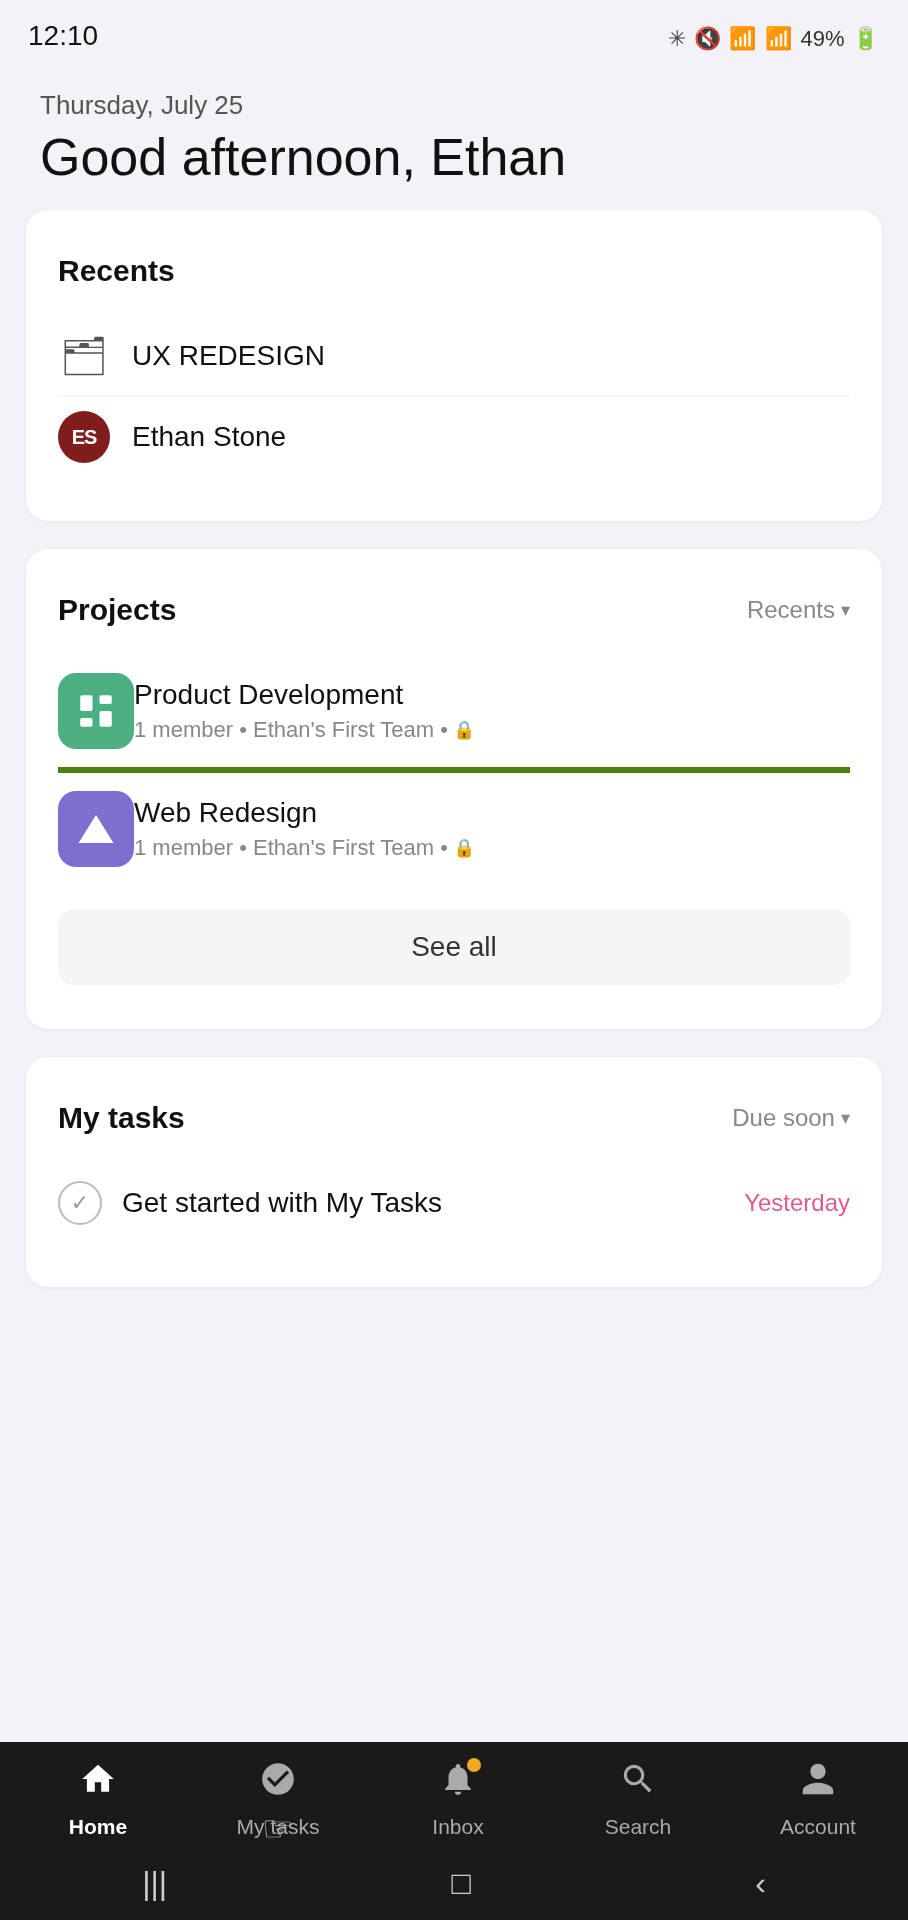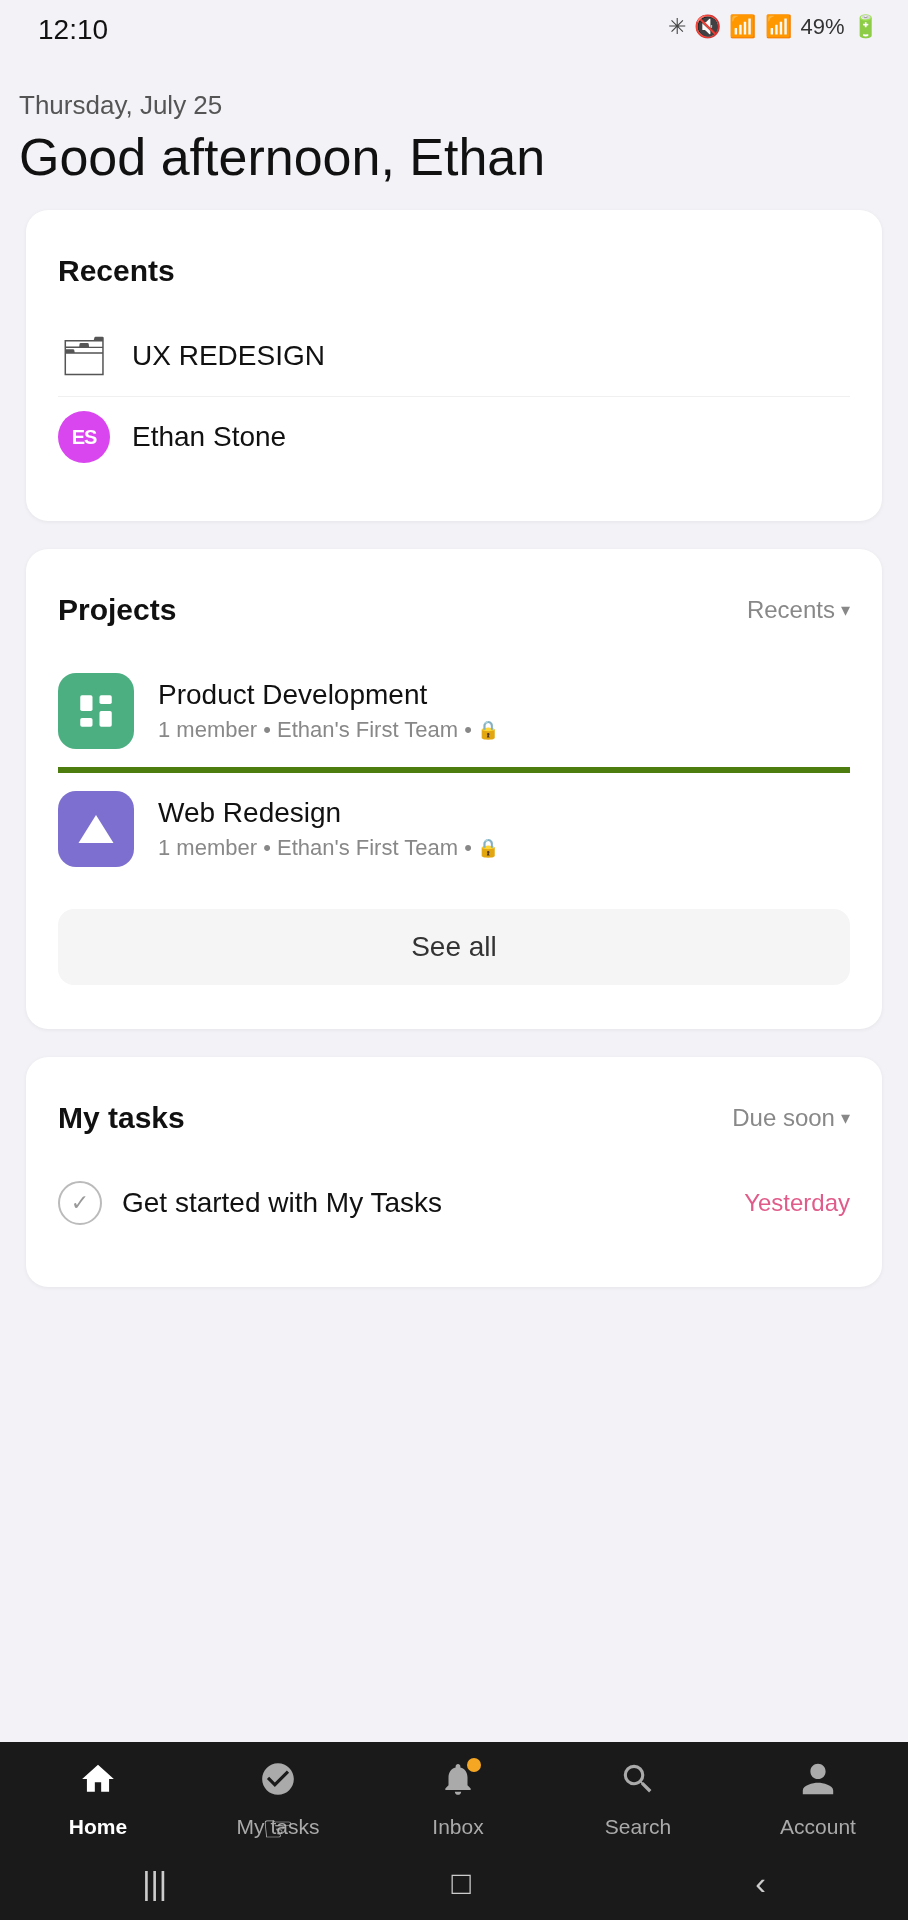--- a/index.html
+++ b/index.html
@@ -10,23 +10,23 @@
       min-height: 1920px;
       background: #f2f2f7;
       font-family: -apple-system, 'Helvetica Neue', Arial, sans-serif;
       display: flex;
       flex-direction: column;
     }
 
     
     .status-bar {
       background: #f2f2f7;
-      padding: 14px 28px 8px 38px;
-      display: flex;
-      align-items: flex-start;
+      padding: 14px 28px 8px 28px;
+      display: flex;
+      align-items: flex-end;
       justify-content: space-between;
       height: 60px;
     }
     .status-time {
       font-size: 28px;
       font-weight: 500;
       color: #111;
     }
     .status-icons {
       display: flex;
@@ -35,21 +35,21 @@
       font-size: 22px;
       color: #444;
     }
     .battery-text {
       font-size: 22px;
       color: #333;
     }
 
     
     .greeting-section {
-      padding: 30px 40px 24px 19px;
+      padding: 30px 40px 24px 40px;
       background: #f2f2f7;
     }
     .greeting-date {
       font-size: 26px;
       color: #555;
       margin-bottom: 8px;
     }
     .greeting-title {
       font-size: 52px;
       font-weight: 400;
@@ -107,40 +107,39 @@
       justify-content: center;
     }
     .folder-icon {
       font-size: 38px;
       color: #555;
     }
     .avatar-circle {
       width: 52px;
       height: 52px;
       border-radius: 50%;
-      background: #d946ef;
+      background: #7f1d1d;
       color: #fff;
       display: flex;
       align-items: center;
       justify-content: center;
       font-size: 20px;
       font-weight: 600;
       letter-spacing: -1px;
     }
     .recent-label {
       font-size: 28px;
       color: #111;
       font-weight: 400;
     }
 
     
     .project-item {
       display: flex;
       align-items: center;
-      gap: 24px;
       padding: 18px 0;
     }
     .project-item + .project-item {
       border-top: 6px solid #4d7c0f;
     }
     .project-icon {
       width: 76px;
       height: 76px;
       border-radius: 18px;
       display: flex;

